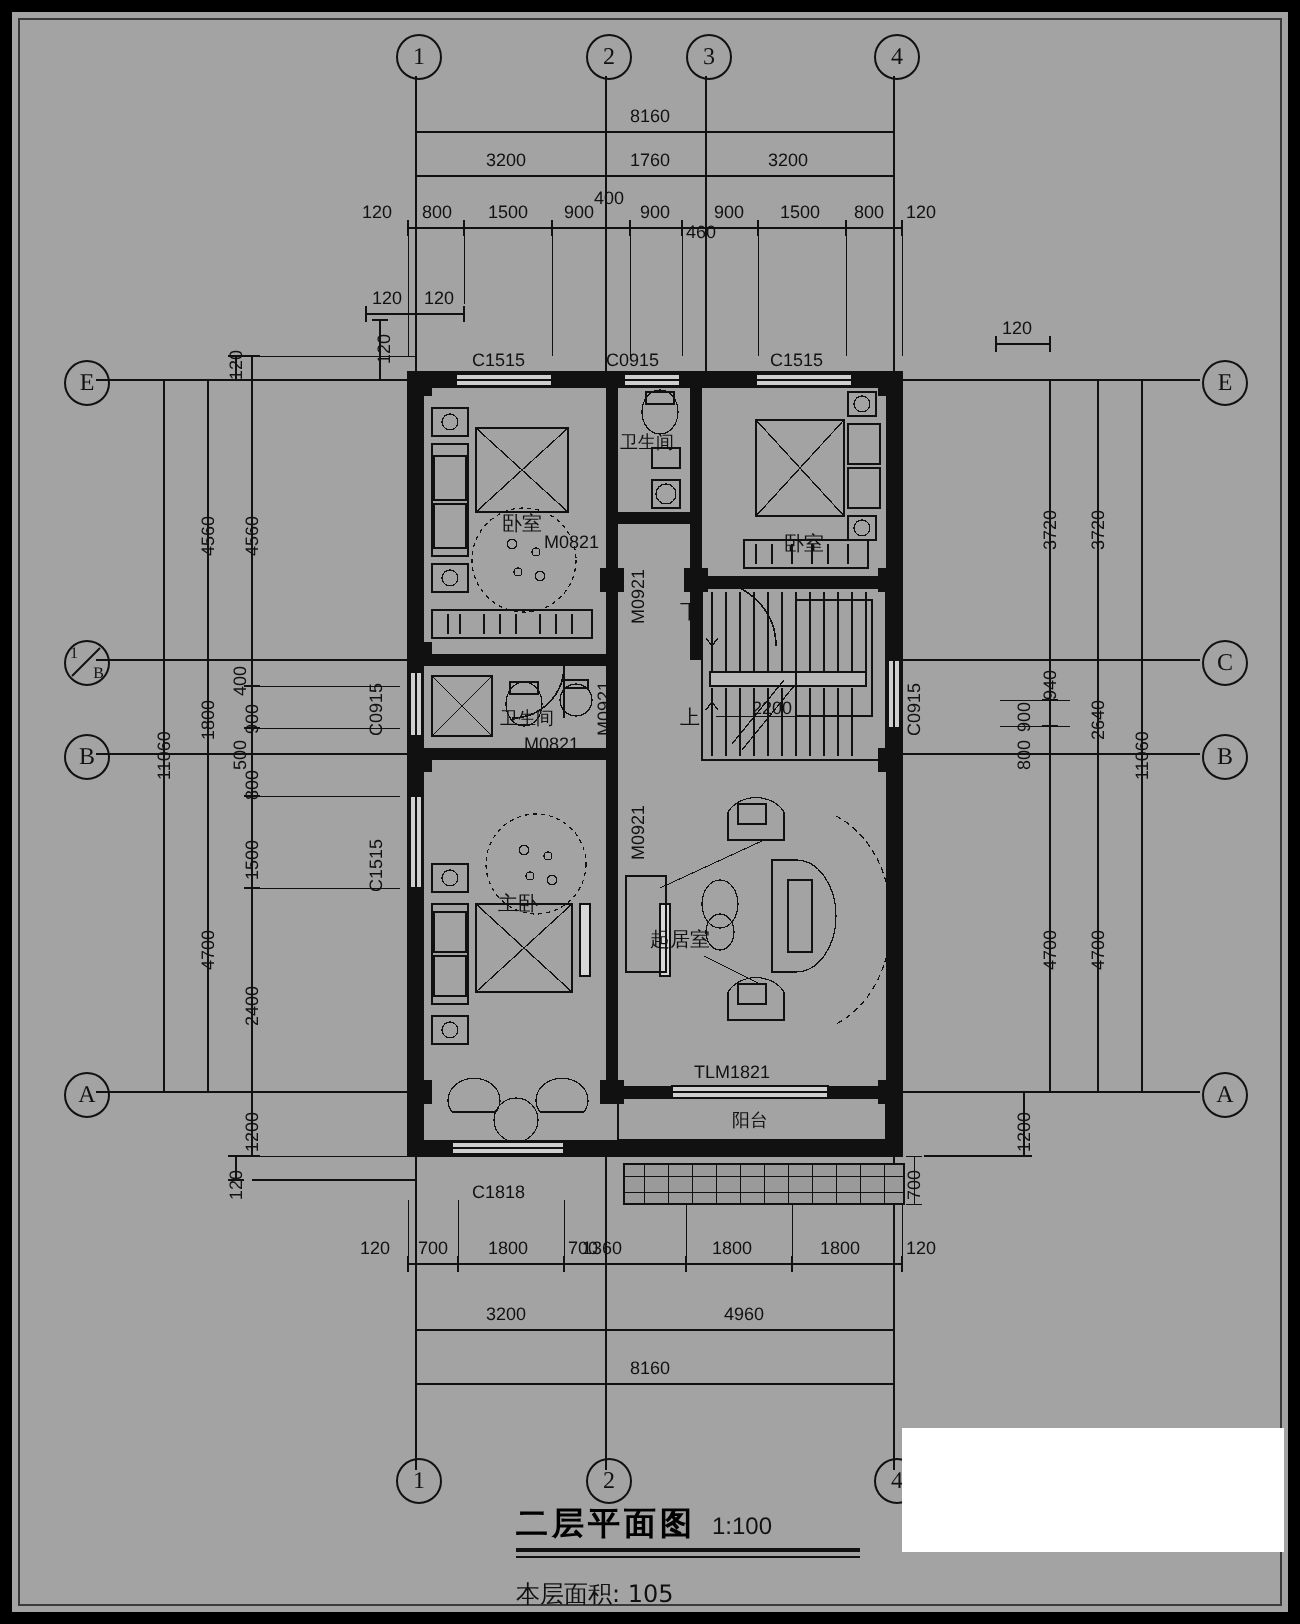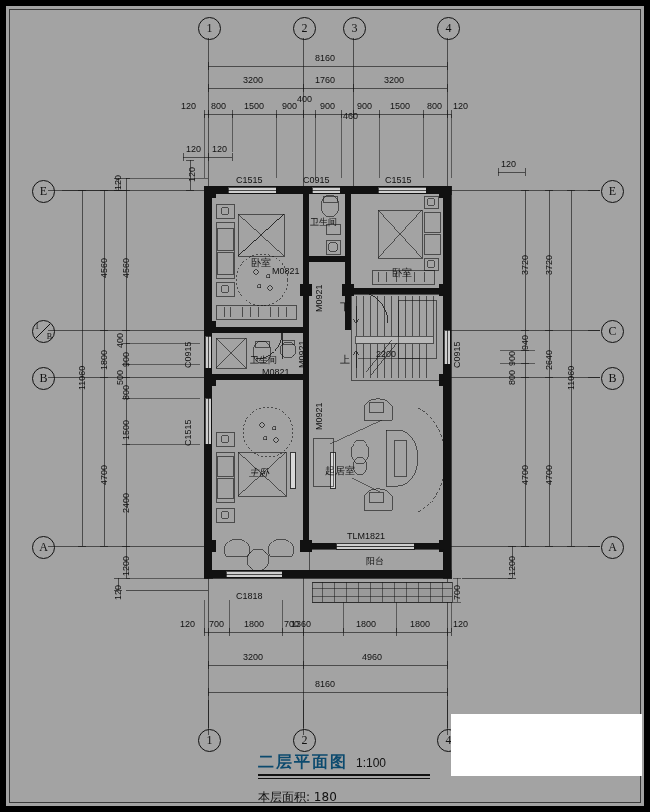--- a/index.html
+++ b/index.html
@@ -15,21 +15,21 @@
   .bub{position:absolute;width:21px;height:21px;border:1.3px solid #111;border-radius:50%;
        display:flex;align-items:center;justify-content:center;font-size:12px;color:#111;
        font-family:"Liberation Serif","DejaVu Serif",serif;background:transparent;}
   .bub.half{font-size:8px;}
   .bub.half i{font-style:normal;position:absolute;}
   .bub.half .n{left:2px;top:1px;}
   .bub.half .d{right:2px;bottom:1px;}
   .bub.half .sl{position:absolute;left:2px;top:2px;width:16px;height:16px;}
   
   #title-block{position:absolute;left:258px;top:752px;}
-  #title-main{font-size:16px;letter-spacing:2px;color:#0c4a6e;font-weight:bold;}
+  #title-main{font-size:16px;letter-spacing:2px;color:#000000;font-weight:bold;}
   #title-scale{font-size:12px;color:#111;margin-left:8px;}
   #title-rule1{border-bottom:2px solid #111;width:172px;margin-top:1px;}
   #title-rule2{border-bottom:1px solid #111;width:172px;margin-top:2px;}
   #area-note{position:absolute;left:258px;top:789px;font-size:12px;color:#111;}
   
   #watermark{position:absolute;left:451px;top:714px;width:191px;height:62px;background:#fff;
              display:flex;flex-direction:column;align-items:center;justify-content:center;}
   #wm-cn{font-size:27px;font-weight:bold;color:#111;letter-spacing:2px;line-height:1;
          font-family:"DejaVu Sans","Liberation Sans",sans-serif;}
   #wm-url{font-size:15px;font-weight:bold;color:#27408b;letter-spacing:0px;margin-top:3px;
@@ -561,33 +561,33 @@
   <div class="t v" style="left:315px;top:312px;transform:rotate(-90deg);">M0921</div>
   <div class="t v" style="left:298px;top:368px;transform:rotate(-90deg);">M0921</div>
   <div class="t v" style="left:315px;top:430px;transform:rotate(-90deg);">M0921</div>
   <div class="t" style="left:262px;top:368px;">M0821</div>
   <div class="t" style="left:347px;top:532px;">TLM1821</div>
 
   <div class="t cn" style="left:251px;top:258px;font-size:10px;">卧室</div>
   <div class="t cn" style="left:310px;top:218px;font-size:9px;">卫生间</div>
   <div class="t cn" style="left:392px;top:268px;font-size:10px;">卧室</div>
   <div class="t cn" style="left:250px;top:356px;font-size:9px;">卫生间</div>
-  <div class="t cn" style="left:249px;top:468px;font-size:10px;font-style:italic;">主卧</div>
+  <div class="t cn" style="left:249px;top:448px;font-size:10px;">主卧</div>
   <div class="t cn" style="left:325px;top:466px;font-size:10px;">起居室</div>
   <div class="t cn" style="left:366px;top:557px;font-size:9px;">阳台</div>
 
   <div class="t cn" style="left:340px;top:302px;font-size:10px;">下</div>
   <div class="t cn" style="left:340px;top:355px;font-size:10px;">上</div>
   <div class="t" style="left:376px;top:350px;font-size:9px;">2200</div>
 
   <div id="title-block">
     <div style="display:flex;align-items:baseline;">
       <span id="title-main" class="cn">二层平面图</span>
       <span id="title-scale">1:100</span>
     </div>
     <div id="title-rule1"></div>
     <div id="title-rule2"></div>
   </div>
-  <div id="area-note" class="cn">本层面积: 180</div>
+  <div id="area-note" class="cn">本层面积: 105</div>
 
   <div id="watermark">
   </div>
 </div>
 
 </body></html>

